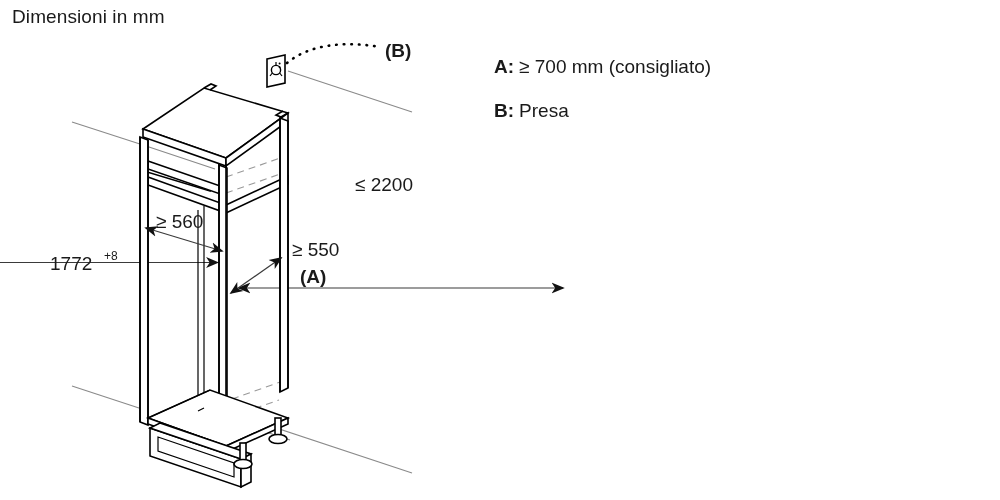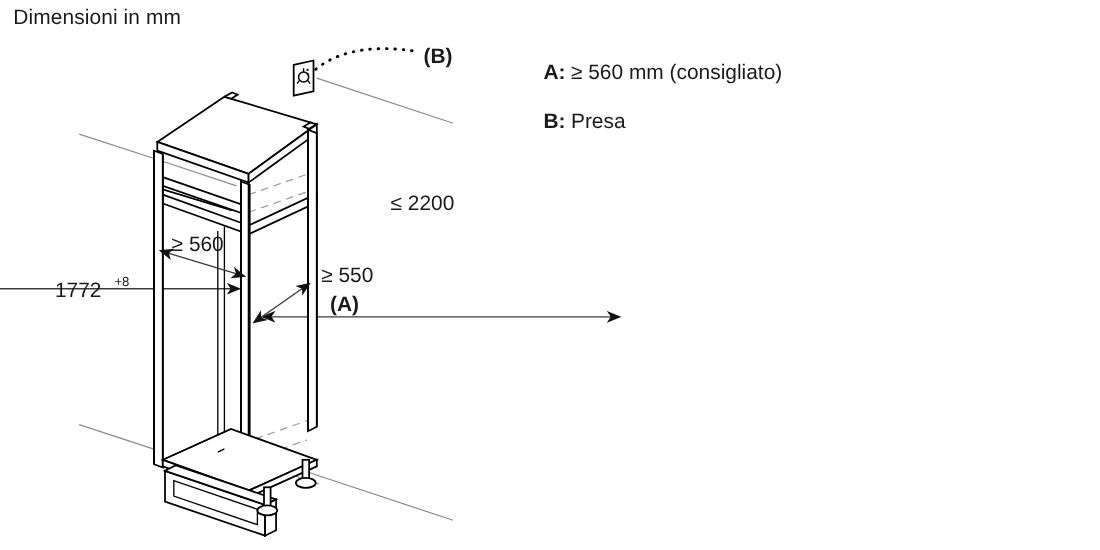--- a/index.html
+++ b/index.html
@@ -258,21 +258,21 @@
 
       <path class="leader-dots" d="M287 63 C 310 44, 345 41, 380 47"></path>
       <text class="dim-text-bold" x="385" y="57">(B)</text>
     </g>
 
   </svg>
 
   <div class="legend">
     <div class="legend-row">
       <span class="legend-key">A:</span>
-      <span class="legend-val">≥ 560 mm (consigliato)</span>
+      <span class="legend-val">≥ 700 mm (consigliato)</span>
     </div>
     <div class="legend-row">
       <span class="legend-key">B:</span>
       <span class="legend-val">Presa</span>
     </div>
   </div>
 
 </div>
 
 </body></html>

